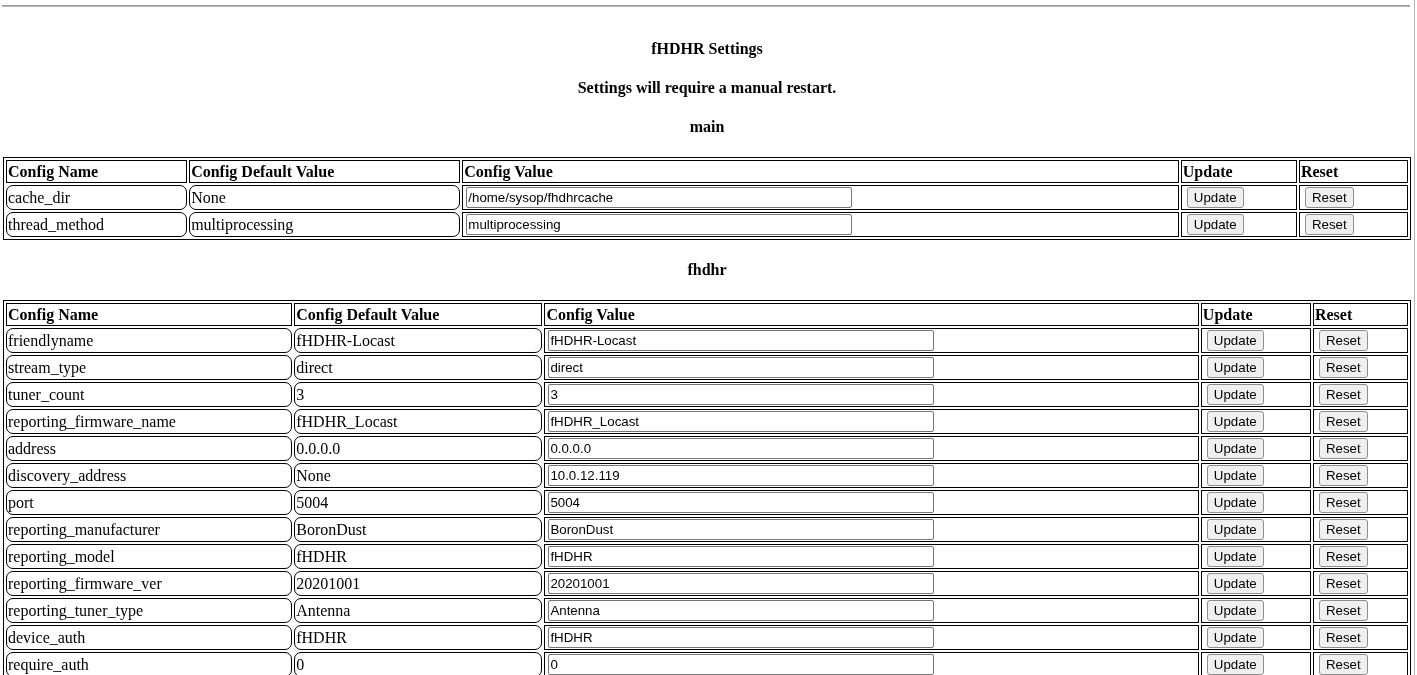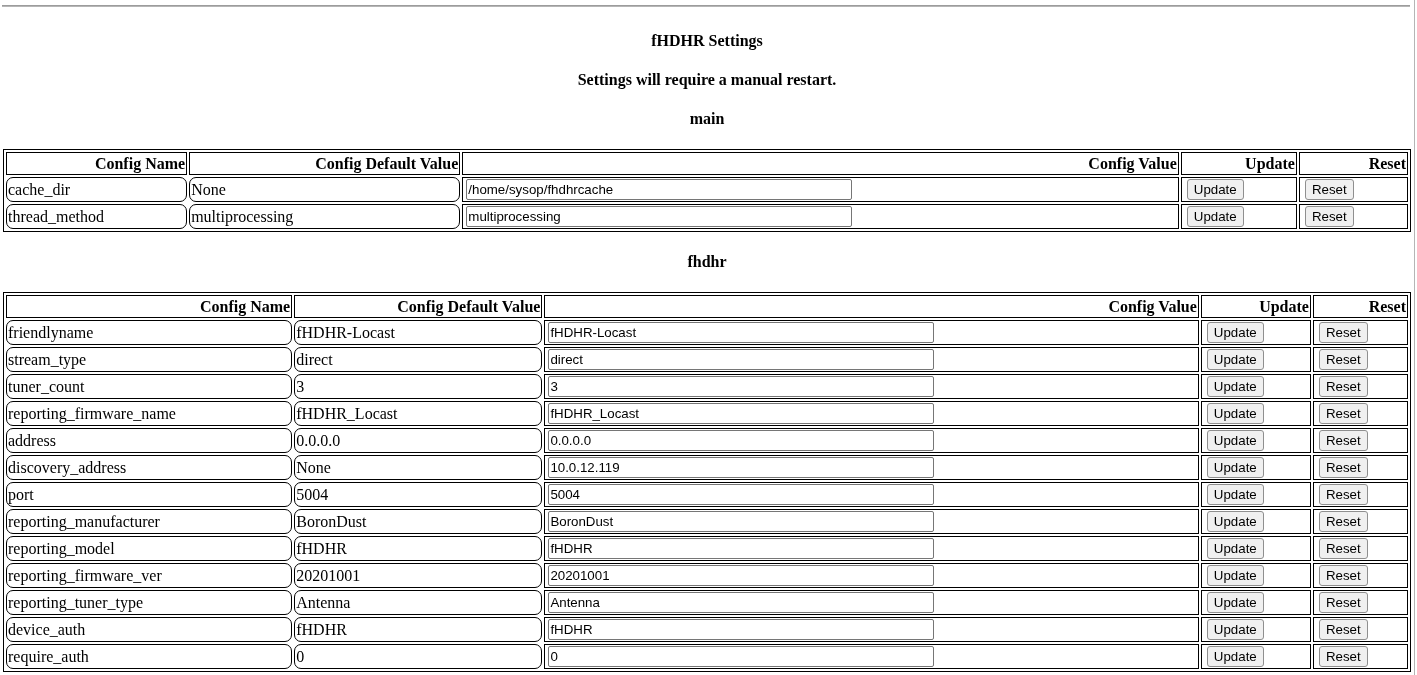--- a/index.html
+++ b/index.html
@@ -31,40 +31,40 @@
 
   .page {
     padding: 0 6px 0 3px;
   }
 
   h4.heading {
     font: bold 16px "Liberation Serif", "DejaVu Serif", serif;
     text-align: center;
     margin: 21px 0;
   }
-  h4.heading.first { margin-top: 32px; }
+  h4.heading.first { margin-top: 40px; }
 
   table.config-table {
     width: 100%;
     table-layout: fixed;
     border-collapse: separate;
     border-spacing: 2px;
     border: 1px solid #000;
   }
   table.config-table th,
   table.config-table td {
     border: 1px solid #000;
     padding: 1px;
     overflow: hidden;
     white-space: nowrap;
     vertical-align: middle;
   }
   table.config-table th {
     font: bold 16px "Liberation Serif", "DejaVu Serif", serif;
-    text-align: right;
+    text-align: left;
     line-height: 19px;
     margin-top: 26px;
   }
   td.cell-name, td.cell-default {
     font: 16px "Liberation Serif", "DejaVu Serif", serif;
     text-align: left;
     line-height: 19px;
     border-radius: 7px;
   }
 

